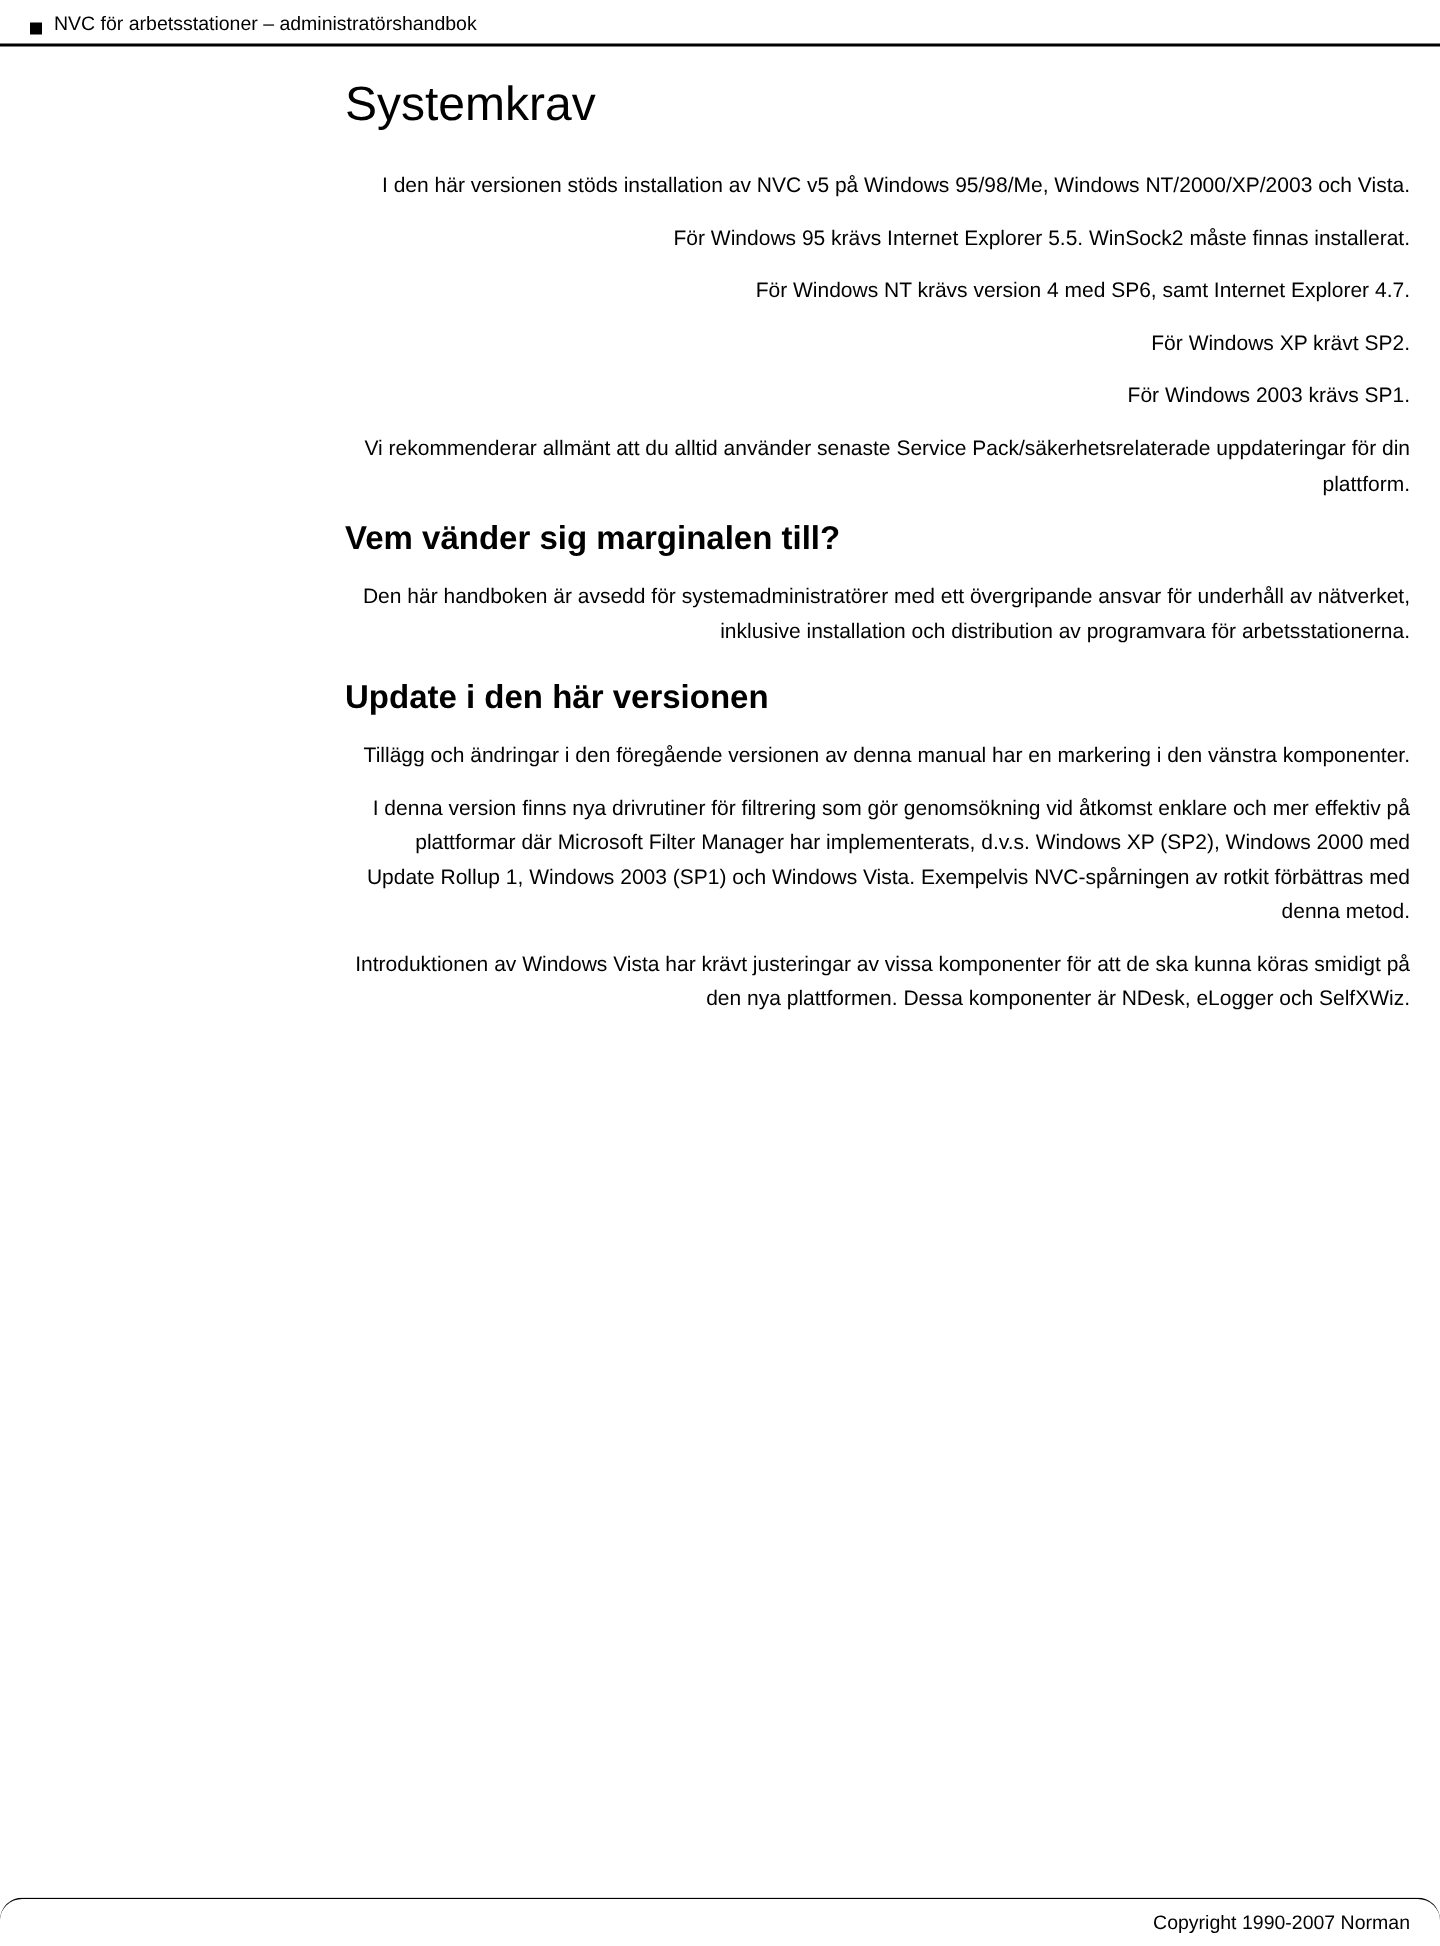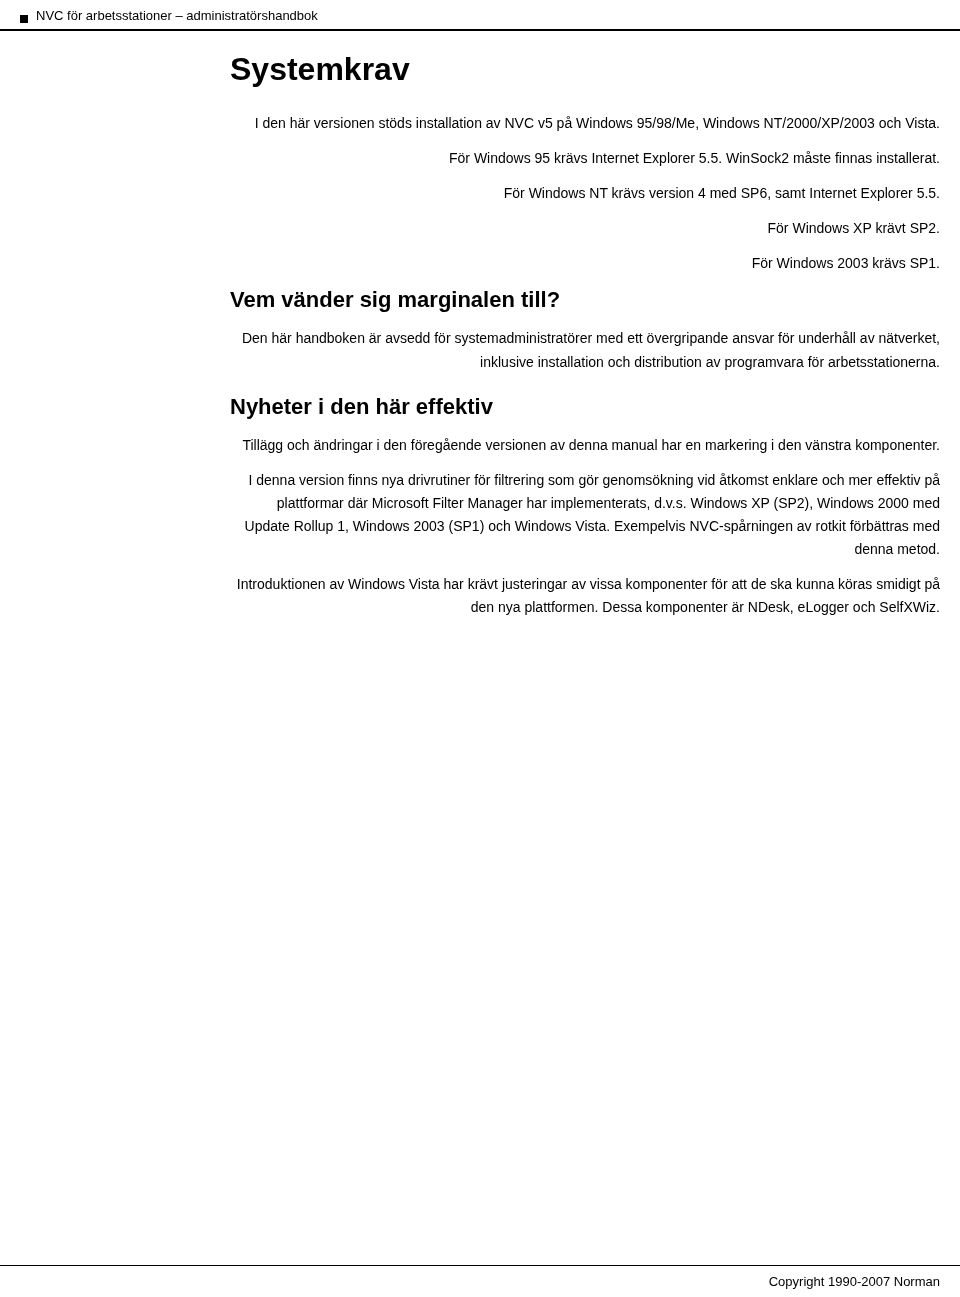--- a/index.html
+++ b/index.html
@@ -58,21 +58,21 @@
       flex-shrink: 0;
     }
 
     .systemkrav-right {
       flex: 1;
       padding-left: 10px;
     }
 
     .section-title-large {
       font-size: 32px;
-      font-weight: bold;
+      font-weight: normal;
       color: #000;
       margin-bottom: 24px;
     }
 
     .two-col-section {
       display: flex;
       padding: 0 20px;
       margin-bottom: 8px;
     }
 
@@ -104,20 +104,21 @@
     .footer {
       position: absolute;
       bottom: 0;
       left: 0;
       right: 0;
       border-top: 1px solid #000;
       padding: 8px 20px;
       display: flex;
       justify-content: flex-end;
       align-items: flex-start;
+      border-radius: 15px;
     }
 
     .footer-text {
       font-size: 13px;
       color: #000;
     }
   </style>
 </head>
 <body>
 
@@ -126,38 +127,39 @@
     <span class="bullet"></span>
     <span class="header-title">NVC för arbetsstationer – administratörshandbok</span>
   </div>
 
   <div class="systemkrav-section">
     <div class="systemkrav-left"></div>
     <div class="systemkrav-right">
       <h1 class="section-title-large">Systemkrav</h1>
       <p class="para">I den här versionen stöds installation av NVC v5 på Windows 95/98/Me, Windows NT/2000/XP/2003 och Vista.</p>
       <p class="para">För Windows 95 krävs Internet Explorer 5.5. WinSock2 måste finnas installerat.</p>
-      <p class="para">För Windows NT krävs version 4 med SP6, samt Internet Explorer 5.5.</p>
+      <p class="para">För Windows NT krävs version 4 med SP6, samt Internet Explorer 4.7.</p>
       <p class="para">För Windows XP krävt SP2.</p>
       <p class="para">För Windows 2003 krävs SP1.</p>
+      <p class="para">Vi rekommenderar allmänt att du alltid använder senaste Service Pack/säkerhetsrelaterade uppdateringar för din plattform.</p>
     </div>
   </div>
 
   <div class="two-col-section">
     <div class="two-col-left"></div>
     <div class="two-col-right">
       <h2 class="section-h2">Vem vänder sig marginalen till?</h2>
       <p class="para">Den här handboken är avsedd för systemadministratörer med ett övergripande ansvar för underhåll av nätverket, inklusive installation och distribution av programvara för arbetsstationerna.</p>
     </div>
   </div>
 
   <div class="two-col-section">
     <div class="two-col-left"></div>
     <div class="two-col-right">
-      <h2 class="section-h2">Nyheter i den här effektiv</h2>
+      <h2 class="section-h2">Update i den här versionen</h2>
       <p class="para">Tillägg och ändringar i den föregående versionen av denna manual har en markering i den vänstra komponenter.</p>
       <p class="para">I denna version finns nya drivrutiner för filtrering som gör genomsökning vid åtkomst enklare och mer effektiv på plattformar där Microsoft Filter Manager har implementerats, d.v.s. Windows XP (SP2), Windows 2000 med Update Rollup 1, Windows 2003 (SP1) och Windows Vista. Exempelvis NVC-spårningen av rotkit förbättras med denna metod.</p>
       <p class="para">Introduktionen av Windows Vista har krävt justeringar av vissa komponenter för att de ska kunna köras smidigt på den nya plattformen. Dessa komponenter är NDesk, eLogger och SelfXWiz.</p>
     </div>
   </div>
 
   <div class="footer">
     <span class="footer-text">Copyright 1990-2007 Norman</span>
   </div>
 </div>

